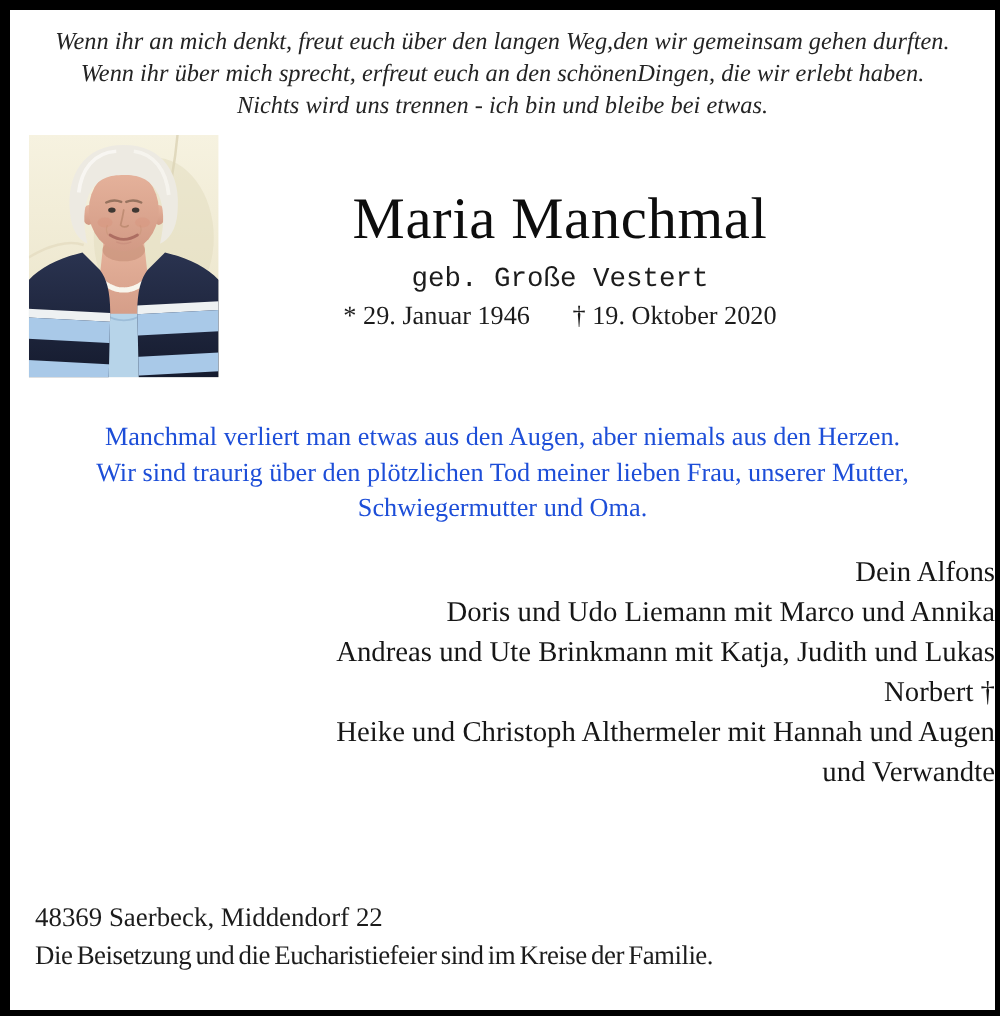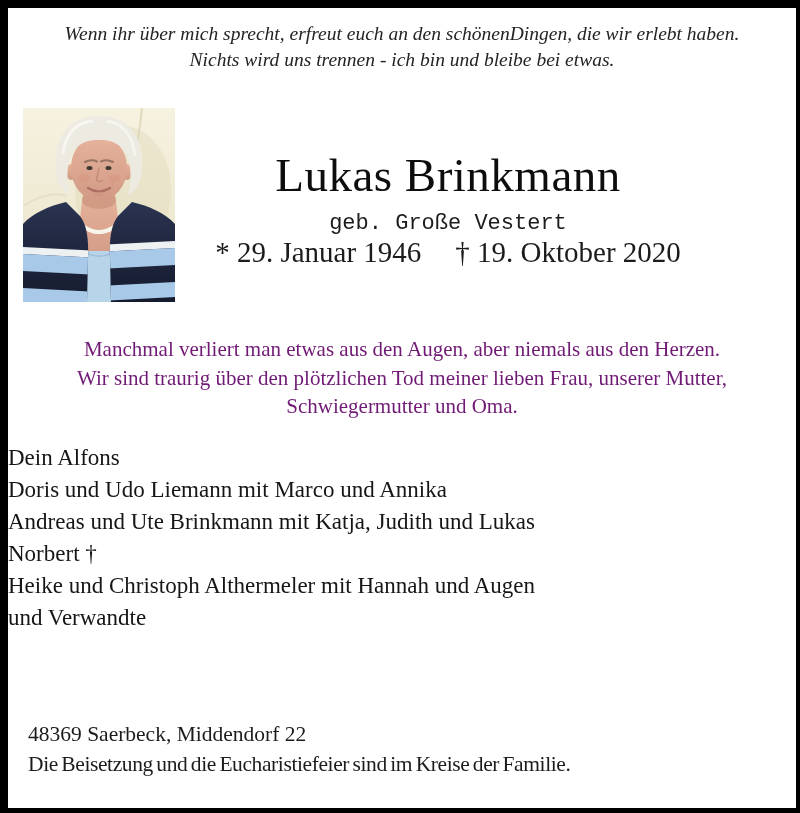--- a/index.html
+++ b/index.html
@@ -63,45 +63,45 @@
   }
   .maiden-name {
     margin-top: 9px;
     font-size: 22px;
     line-height: 26px;
     color: #1c1c1c;
     font-family: Liberation Mono, monospace;
   }
   .dates {
     margin-top: 2px;
-    font-size: 29px;
+    font-size: 21px;
     line-height: 27px;
     color: #1c1c1c;
   }
   .dates .death-date { margin-left: 34px; }
 
   
   .condolence {
     position: absolute;
     top: 327px;
     left: 0;
     right: 0;
     text-align: center;
     font-size: 21px;
     line-height: 28.5px;
-    color: #701a75;
+    color: #1d4ed8;
   }
 
   
   .mourners {
     position: absolute;
     top: 434px;
     left: 0;
     right: 0;
-    text-align: left;
+    text-align: right;
     font-size: 23px;
     line-height: 32px;
     color: #161616;
   }
 
   
   .address-line {
     position: absolute;
     left: 20px;
     top: 713px;
@@ -119,20 +119,21 @@
     word-spacing: -1.5px;
     color: #1c1c1c;
   }
 </style>
 </head>
 <body>
 
 <div class="page">
 
   <div class="epitaph">
+    <div>Wenn ihr an mich denkt, freut euch über den langen Weg,den wir gemeinsam gehen durften.</div>
     <div>Wenn ihr über mich sprecht, erfreut euch an den schönenDingen, die wir erlebt haben.</div>
     <div>Nichts wird uns trennen - ich bin und bleibe bei etwas.</div>
   </div>
 
   <div class="photo">
     <svg width="152" height="194" viewBox="0 0 152 194" xmlns="http://www.w3.org/2000/svg">
       <defs>
         <linearGradient id="bgg" x1="0" y1="0" x2="0" y2="1">
           <stop offset="0" stop-color="#f6f2e0"></stop>
           <stop offset="1" stop-color="#e9e2c6"></stop>
@@ -196,21 +197,21 @@
       <path d="M63,72 Q61,76 63.5,80" stroke="#c99679" stroke-width="1" fill="none" opacity="0.6"></path>
       <path d="M89,72 Q91,76 88.5,80" stroke="#c99679" stroke-width="1" fill="none" opacity="0.6"></path>
       <path d="M65,80 Q76,87 87,80" stroke="#ad6e62" stroke-width="2.2" stroke-linecap="round" fill="none"></path>
       <path d="M70,85.5 Q76,88.5 82,85.5" stroke="#c98f7e" stroke-width="1.2" fill="none" opacity="0.7"></path>
       <ellipse cx="61" cy="70" rx="6" ry="4" fill="#d68f78" opacity="0.3"></ellipse>
       <ellipse cx="91" cy="70" rx="6" ry="4" fill="#d68f78" opacity="0.3"></ellipse>
     </svg>
   </div>
 
   <div class="header-block">
-    <div class="deceased-name">Lukas Brinkmann</div>
+    <div class="deceased-name">Maria Manchmal</div>
     <div class="maiden-name">geb. Große Vestert</div>
     <div class="dates">
       <span class="birth-date">* 29. Januar 1946</span><span class="death-date">† 19. Oktober 2020</span>
     </div>
   </div>
 
   <div class="condolence">
     <div>Manchmal verliert man etwas aus den Augen, aber niemals aus den Herzen.</div>
     <div>Wir sind traurig über den plötzlichen Tod meiner lieben Frau, unserer Mutter,</div>
     <div>Schwiegermutter und Oma.</div>

